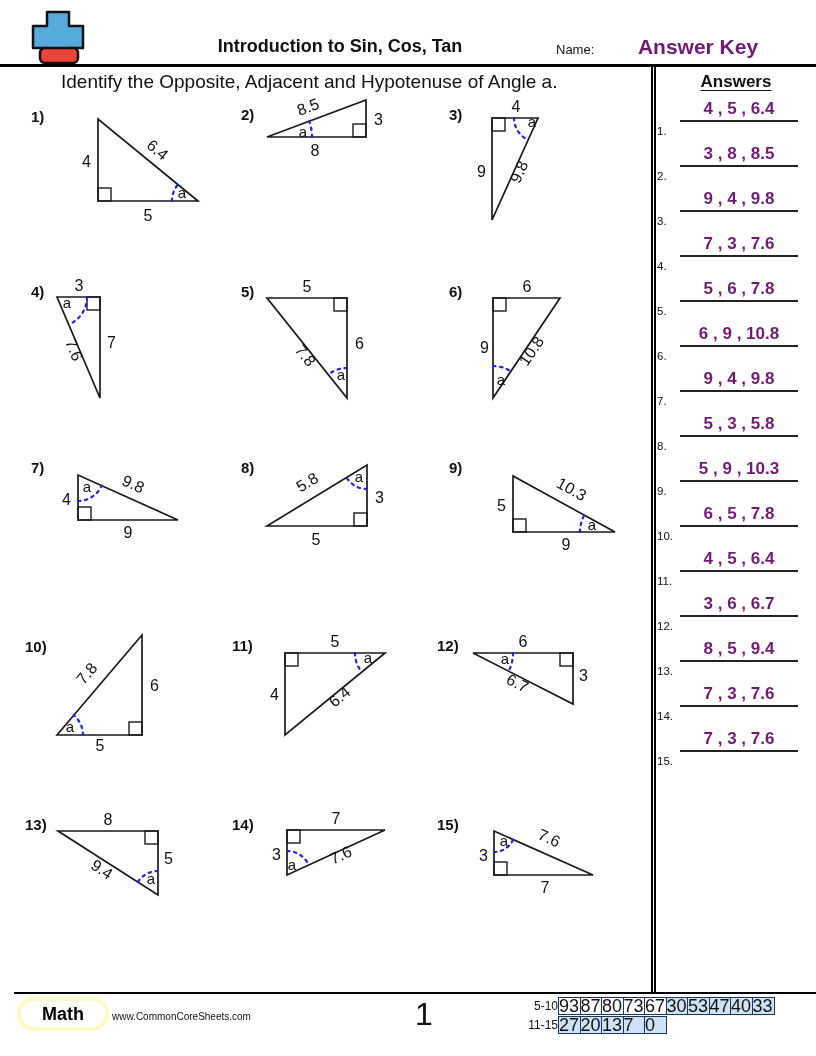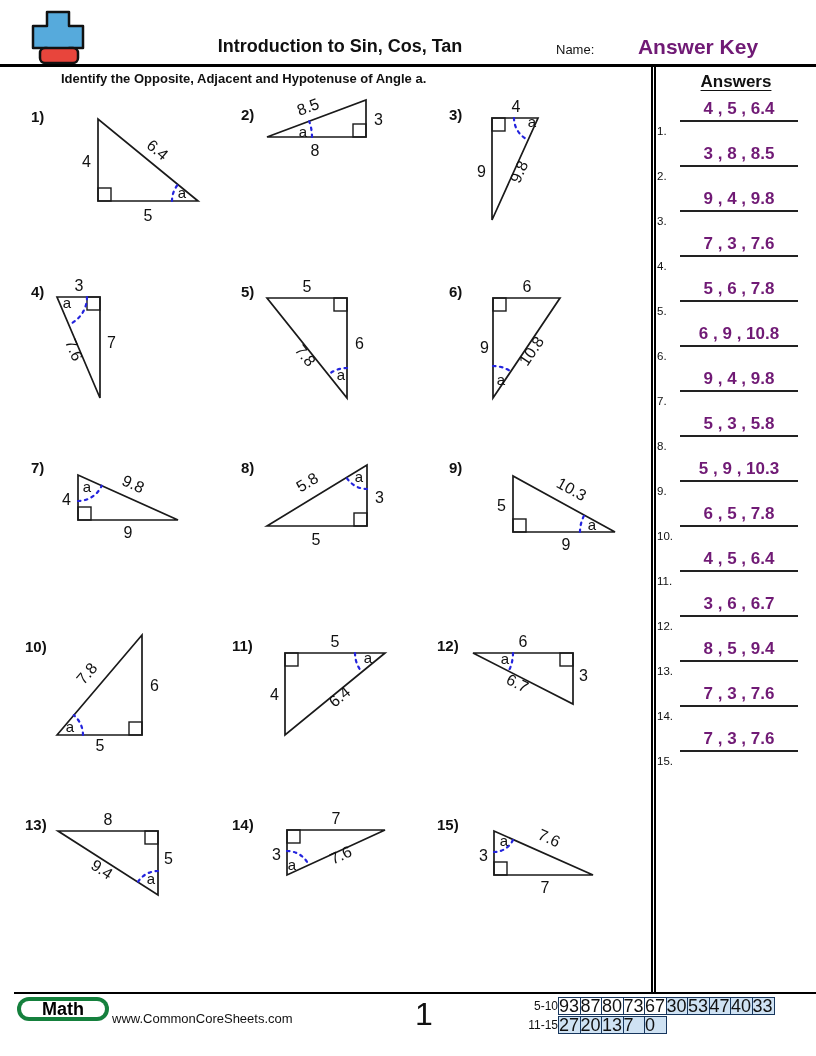--- a/index.html
+++ b/index.html
@@ -5,45 +5,45 @@
   html,body{margin:0;padding:0;background:#fff;}
   .page{position:relative;width:816px;height:1056px;background:#fff;overflow:hidden;
         font-family:"Liberation Sans",sans-serif;color:#111;}
   .abs{position:absolute;}
 
   
   .title{left:150px;top:36px;width:380px;text-align:center;font-size:18px;font-weight:bold;}
   .name-label{left:556px;top:42px;font-size:13px;}
   .answer-key{left:618px;top:35px;width:160px;text-align:center;font-size:21px;font-weight:bold;color:#701a75;}
   .header-rule{left:0;top:64px;width:816px;height:3px;background:#000;}
-  .instruction{left:21px;top:71px;font-size:13px;font-weight:bold;padding-left:40px;}
+  .instruction{left:21px;top:71px;font-size:19px;font-weight:normal;padding-left:40px;}
 
   
   .answers-divider{left:651px;top:66px;width:5px;height:926px;border-left:2px solid #000;border-right:2px solid #000;box-sizing:border-box;}
   .answers-heading{left:662px;top:72px;width:148px;text-align:center;font-size:17px;font-weight:bold;
                    text-decoration:underline;text-underline-offset:3px;}
   .ans-row{left:654px;width:158px;height:27px;}
   .ans-num{position:absolute;left:3px;bottom:1px;font-size:11.5px;color:#111;}
   .ans-val{position:absolute;left:26px;bottom:16px;width:118px;text-align:center;
            border-bottom:2px solid #222;font-size:17px;font-weight:bold;color:#701a75;padding-bottom:1px;}
 
   
   .tri{fill:none;stroke:#1a1a1a;stroke-width:1.7;}
   .ra{fill:none;stroke:#1a1a1a;stroke-width:1.4;}
   .arc{fill:none;stroke:#2323dd;stroke-width:2.2;stroke-dasharray:2.5 4.5;stroke-linecap:round;}
   .side{font-size:16px;fill:#111;}
   .alab{font-size:15px;fill:#111;text-anchor:middle;}
   .pnum{font-size:15px;font-weight:bold;fill:#111;}
 
   
   .footer-rule{left:14px;top:992px;width:802px;height:2px;background:#000;}
-  .math-badge{left:17px;top:997px;width:92px;height:24px;background:#15803d;border-radius:17px;}
+  .math-badge{left:17px;top:997px;width:92px;height:34px;background:#fef9c3;border-radius:17px;}
   .math-badge-inner{position:absolute;left:4px;top:4px;right:4px;bottom:4px;background:#fff;border-radius:13px;
                     display:flex;align-items:center;justify-content:center;font-size:18px;font-weight:bold;color:#000;}
-  .website{left:112px;top:1011px;font-size:13px;}
+  .website{left:112px;top:1011px;font-size:10px;}
   .page-number{left:415px;top:996px;font-size:32px;}
   .score-label{width:42px;text-align:right;font-size:12px;line-height:18px;}
   .score-row{display:flex;}
   .score-row1{left:516px;top:997px;}
   .score-row2{left:516px;top:1016px;}
   .score-cell{width:21px;height:15.5px;border:1.5px solid #17365d;margin-left:-1.5px;
               font-size:18px;line-height:16px;background:#fff;}
   .score-cell.first{margin-left:0;}
   .score-cell.blue{background:#cfe2f3;}
 </style>

